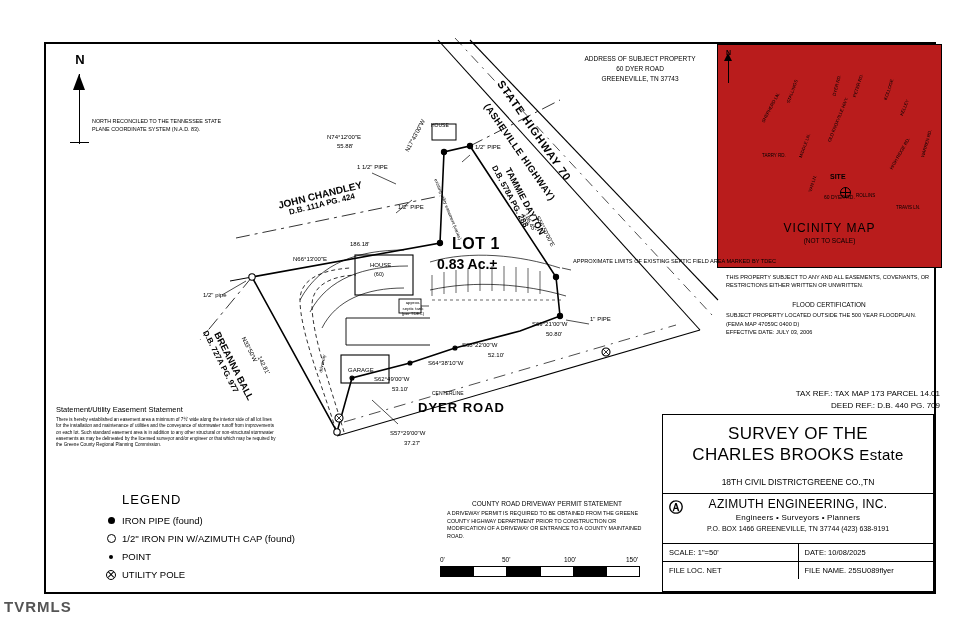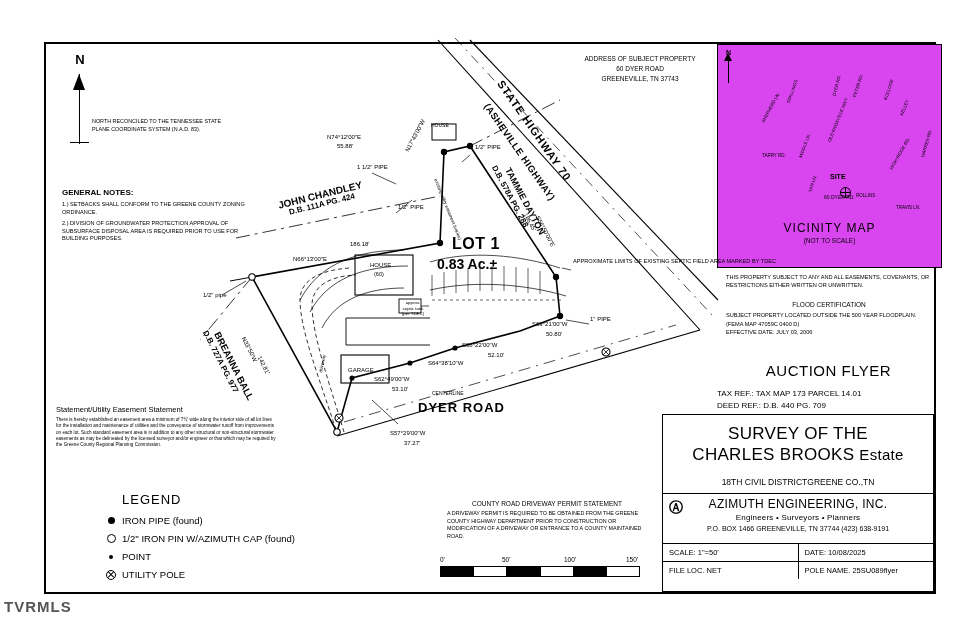--- a/index.html
+++ b/index.html
@@ -7,21 +7,21 @@
   #sheet{position:relative;width:974px;height:640px;background:#fff;}
   .border-outer{position:absolute;left:44px;top:42px;width:888px;height:548px;border:2px solid #000;}
   .abs{position:absolute;}
   
   .north-wrap{left:62px;top:52px;width:36px;height:100px;}
   .north-n{font-size:13px;font-weight:bold;text-align:center;}
   .north-line{position:absolute;left:17px;top:22px;width:1px;height:70px;background:#000;}
   .north-head{position:absolute;left:11px;top:22px;width:0;height:0;border-left:6px solid transparent;border-right:6px solid transparent;border-bottom:16px solid #000;}
   .north-bar{position:absolute;left:8px;top:90px;width:19px;height:1px;background:#000;}
   
-  .vicinity{left:717px;top:44px;width:223px;height:222px;border:1.5px solid #000;background:#d946ef;}
+  .vicinity{left:717px;top:44px;width:223px;height:222px;border:1.5px solid #000;background:#b91c1c;}
   .vic-inner{position:absolute;left:8px;top:8px;width:206px;height:170px;}
   .vic-n{position:absolute;left:8px;top:4px;font-size:7px;font-weight:bold;}
   .vic-arrow{position:absolute;left:10px;top:14px;width:1px;height:24px;background:#000;}
   .vic-arrow:before{content:"";position:absolute;left:-4px;top:-6px;border-left:4px solid transparent;border-right:4px solid transparent;border-bottom:8px solid #000;}
   .vic-title{position:absolute;left:0;right:0;top:176px;text-align:center;font-size:12px;letter-spacing:1px;}
   .vic-sub{position:absolute;left:0;right:0;top:192px;text-align:center;font-size:6.5px;}
   .vic-site{position:absolute;left:104px;top:120px;font-size:7px;font-weight:bold;}
   .vic-site2{position:absolute;left:98px;top:141px;font-size:5px;}
   .vic-dot{position:absolute;left:114px;top:134px;width:9px;height:9px;border:1px solid #000;border-radius:50%;}
   .vic-dot:before{content:"";position:absolute;left:3.5px;top:-1px;width:1px;height:11px;background:#000;}
@@ -30,21 +30,21 @@
   
   .addr{left:565px;top:54px;width:150px;text-align:center;font-size:6.5px;line-height:1.5;}
   .gennotes{left:62px;top:188px;width:196px;}
   .gennotes .hd{font-size:8px;font-weight:bold;margin-bottom:4px;}
   .gennotes p{margin:0 0 4px 0;font-size:5.6px;line-height:1.35;}
   .northrec{left:92px;top:118px;width:140px;font-size:5.4px;line-height:1.4;}
   .flood{left:726px;top:300px;width:206px;font-size:5.6px;line-height:1.45;}
   .flood .hd{text-align:center;font-size:6.5px;margin-bottom:2px;}
   .restrict{left:726px;top:273px;width:206px;font-size:5.6px;line-height:1.45;}
   .auction{left:717px;top:362px;width:223px;text-align:center;font-size:15px;letter-spacing:.5px;}
-  .taxref{left:717px;top:388px;width:223px;text-align:left;font-size:8px;line-height:1.5;}
+  .taxref{left:717px;top:388px;width:223px;text-align:right;font-size:8px;line-height:1.5;}
   
   .titleblock{left:662px;top:414px;width:270px;height:176px;border:1.5px solid #000;}
   .tb-title{position:absolute;left:0;top:8px;width:100%;text-align:center;font-size:17px;line-height:1.25;letter-spacing:.3px;}
   .tb-estate{font-size:15px;}
   .tb-dist{position:absolute;left:0;top:62px;width:100%;font-size:8.5px;display:flex;justify-content:center;}
   .tb-sep{position:absolute;left:0;top:78px;width:100%;height:1.2px;background:#000;}
   .tb-firm{position:absolute;left:0;top:82px;width:100%;text-align:center;}
   .tb-firm .n{font-size:12px;letter-spacing:.3px;}
   .tb-firm .s{font-size:8px;letter-spacing:.2px;margin-top:2px;}
   .tb-firm .a{font-size:7px;margin-top:3px;}
@@ -205,25 +205,20 @@
   </div>
 
   <div class="abs northrec">NORTH RECONCILED TO THE TENNESSEE STATE PLANE COORDINATE SYSTEM (N.A.D. 83).</div>
 
   <div class="abs addr">
     <div>ADDRESS OF SUBJECT PROPERTY</div>
     <div>60 DYER ROAD</div>
     <div>GREENEVILLE, TN  37743</div>
   </div>
 
-  <div class="abs gennotes">
-    <div class="hd">GENERAL NOTES:</div>
-    <p>1.)  SETBACKS SHALL CONFORM TO THE GREENE COUNTY ZONING ORDINANCE.</p>
-    <p>2.)  DIVISION OF GROUNDWATER PROTECTION APPROVAL OF SUBSURFACE DISPOSAL AREA IS REQUIRED PRIOR TO USE FOR BUILDING PURPOSES.</p>
-  </div>
 
   <div class="abs vicinity">
     <div class="vic-n">N</div>
     <div class="vic-arrow"></div>
     <div class="vic-inner">
       <div class="vic-site">SITE</div>
       <div class="vic-dot"></div>
       <div class="vic-site2">60 DYER RD.</div>
       <div class="rd" style="left:28px;top:52px;transform:rotate(-62deg);">SHEPHERD LN.</div>
       <div class="rd" style="left:54px;top:36px;transform:rotate(-70deg);">STALLINGS</div>
@@ -246,21 +241,20 @@
 
   <div class="abs restrict">THIS PROPERTY SUBJECT TO ANY AND ALL EASEMENTS, COVENANTS, OR RESTRICTIONS EITHER WRITTEN OR UNWRITTEN.</div>
 
   <div class="abs flood">
     <div class="hd">FLOOD CERTIFICATION</div>
     <div style="white-space:pre-line;">SUBJECT PROPERTY LOCATED OUTSIDE THE 500 YEAR FLOODPLAIN.
 (FEMA MAP 47059C 0400 D)
 EFFECTIVE DATE: JULY 03, 2006</div>
   </div>
 
-  <div class="abs auction">AUCTION FLYER</div>
 
   <div class="abs taxref">
     <div>TAX REF.: TAX MAP 173 PARCEL 14.01</div>
     <div>DEED REF.: D.B. 440 PG. 709</div>
   </div>
 
   <div class="abs titleblock">
     <div class="tb-title">
       <div>SURVEY OF THE</div>
       <div><span>CHARLES BROOKS</span> <span class="tb-estate">Estate</span></div>
@@ -276,21 +270,21 @@
       <div class="s">Engineers • Surveyors • Planners</div>
       <div class="a">P.O. BOX 1466   GREENEVILLE, TN 37744   (423) 638-9191</div>
     </div>
     <div class="tb-grid">
       <div class="tb-row">
         <div class="tb-cell l">SCALE:    1"=50'</div>
         <div class="tb-cell">DATE: 10/08/2025</div>
       </div>
       <div class="tb-row">
         <div class="tb-cell l">FILE LOC. NET</div>
-        <div class="tb-cell">POLE NAME. 25SU089flyer</div>
+        <div class="tb-cell">FILE NAME. 25SU089flyer</div>
       </div>
     </div>
   </div>
 
   <div class="abs legend">
     <div class="hd">LEGEND</div>
     <div class="row">
       <div class="sym">
           <div class="dot-f"></div>
         </div>

